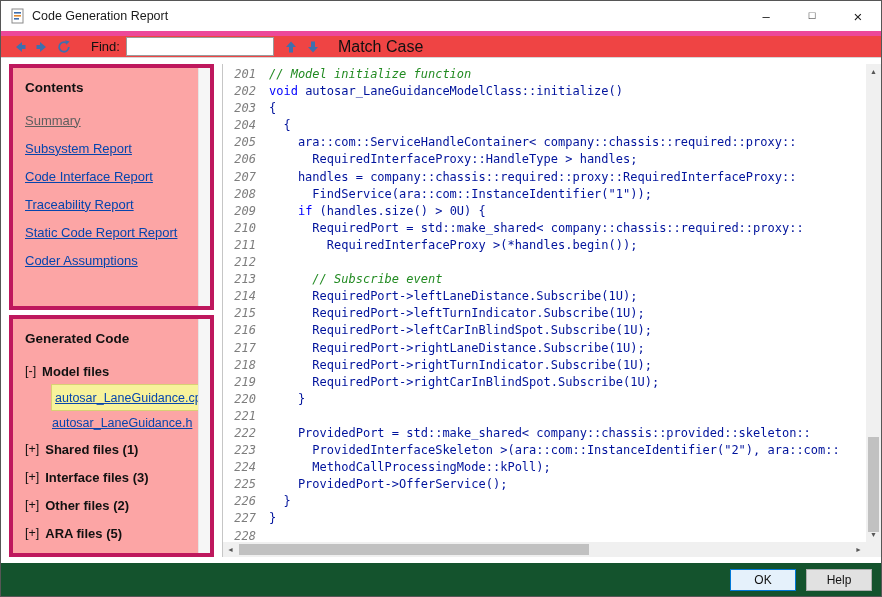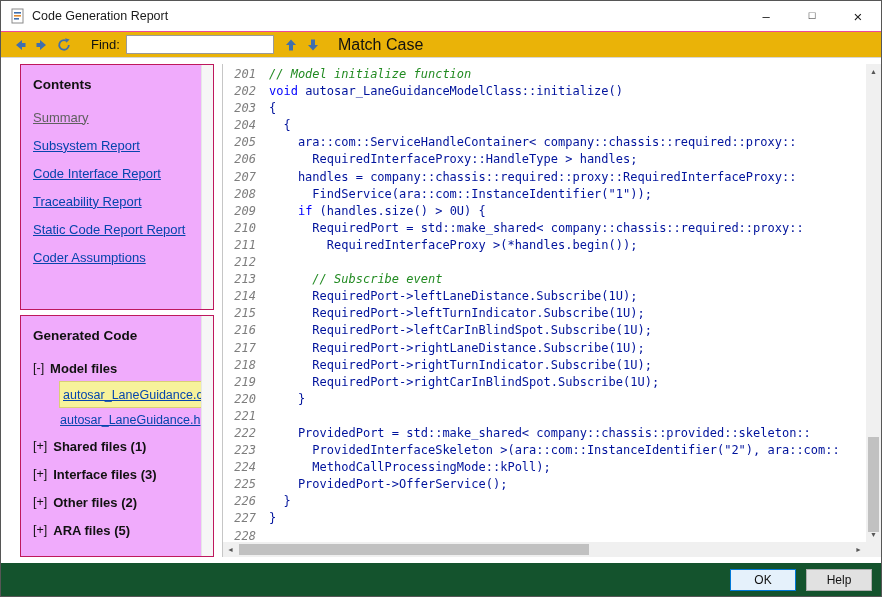--- a/index.html
+++ b/index.html
@@ -13,34 +13,34 @@
   .app-icon { width: 16px; height: 16px; margin: 0 6px 0 9px; display: flex; }
   .title { font-size: 12.5px; color: #1a1a1a; }
   .win-controls { margin-left: auto; display: flex; height: 100%; }
   .wc { width: 46px; height: 100%; display: flex; align-items: center; justify-content: center;
         color: #1a1a1a; cursor: default; }
   .wc.min { font-size: 13px; }
   .wc.max { font-size: 11px; padding-bottom: 2px; }
   .wc.close { font-size: 15px; }
 
   
-  .toolbar { height: 27px; background: #eab308; border-top: 1px solid #ec4899;
+  .toolbar { height: 27px; background: #ef4444; border-top: 5px solid #ec4899;
              border-bottom: 1px solid #d6d6d6; display: flex; align-items: center;
              padding-left: 8px; flex: 0 0 auto; }
   .tb-btn { width: 22px; height: 20px; display: flex; align-items: center; justify-content: center; }
   .find-label { font-size: 13px; color: #111; margin: 0 6px 0 16px; }
   .find-input { width: 148px; height: 19px; border: 1px solid #9a9a9a; background: #fff;
                 font-size: 12px; padding: 0 3px; font-family: "Liberation Sans", sans-serif; }
   .nav-arrows { display: flex; margin-left: 6px; }
   .match-case { font-size: 16px; color: #111; margin-left: 14px; }
 
   
   .main { flex: 1; min-height: 0; display: flex; padding: 6px 0 6px 8px; }
   .sidebar { width: 205px; flex: 0 0 auto; display: flex; flex-direction: column; gap: 5px; }
-  .panel { border: 1px solid #be185d; background: #f0abfc; position: relative; overflow: hidden; margin-left: 11px; }
+  .panel { border: 4px solid #be185d; background: #fca5a5; position: relative; overflow: hidden; }
   .panel-contents { height: 246px; flex: 0 0 auto; }
   .panel-generated { flex: 1; }
   .panel-scroll { position: absolute; top: 0; right: 0; bottom: 0; width: 12px;
                   background: #f6f6f6; border-left: 1px solid #e6e6e6; }
   .heading { font-size: 13.5px; font-weight: bold; color: #111; padding: 12px 0 11px 12px; }
   .slink { margin-left: 12px; height: 28px; display: flex; align-items: center;
            font-size: 13px; color: var(--link); text-decoration: underline; width: fit-content;
            cursor: pointer; }
   .slink.visited { color: var(--visited_link); }
   .tree { padding-left: 12px; }

